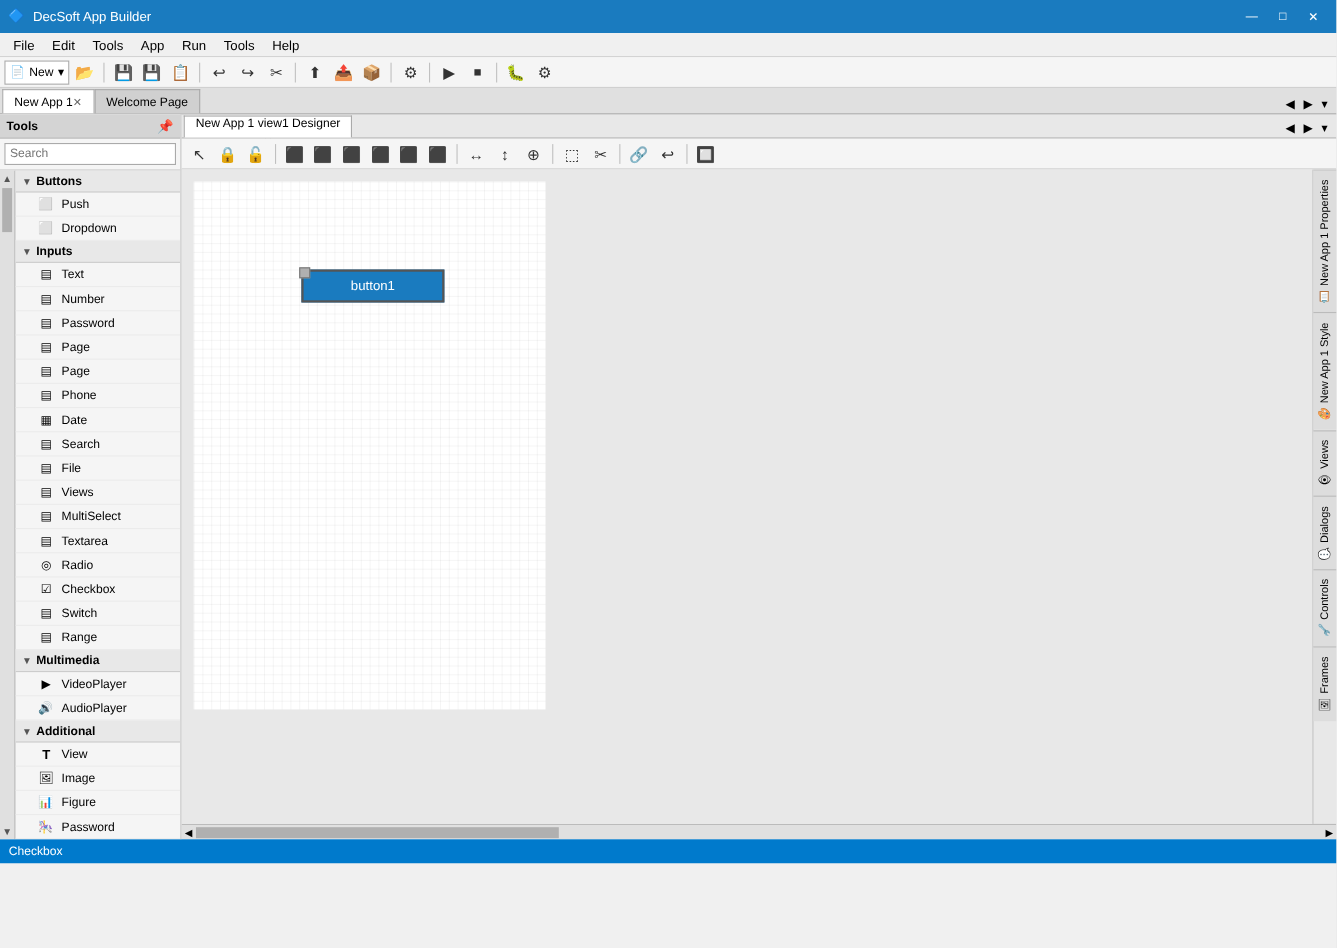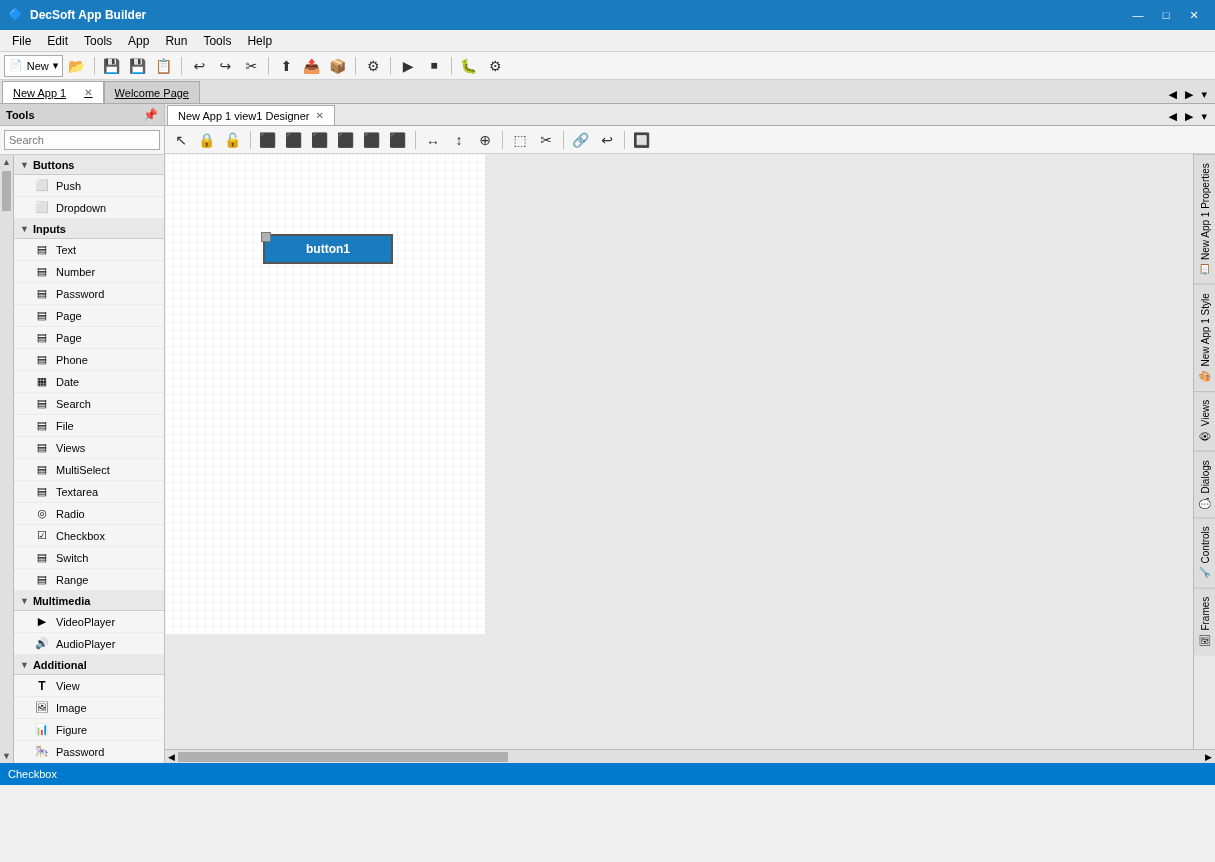--- a/index.html
+++ b/index.html
@@ -9,21 +9,21 @@
     .title-bar {
       height: 30px;
       background: #1a7bbf;
       display: flex;
       align-items: center;
       padding: 0 8px;
       color: white;
       font-size: 12px;
     }
     .title-bar-icon { width: 16px; height: 16px; margin-right: 6px; }
-    .title-bar-title { flex: 1; font-weight: bold; }
+    .title-bar-title { flex: 1; }
     .title-bar-controls { display: flex; gap: 2px; }
     .title-bar-btn {
       width: 26px; height: 20px;
       background: transparent;
       border: none;
       color: white;
       cursor: pointer;
       display: flex; align-items: center; justify-content: center;
       font-size: 11px;
     }
@@ -80,27 +80,26 @@
       background: #e0e0e0;
       display: flex;
       align-items: flex-end;
       border-bottom: 1px solid #aaa;
       padding-left: 2px;
     }
     .doc-tab {
       height: 22px;
       padding: 0 10px;
       display: flex; align-items: center;
-      gap: 18px;
+      gap: 0;
       background: #d0d0d0;
       border: 1px solid #aaa;
       border-bottom: none;
       cursor: pointer;
       font-size: 11px;
-      text-decoration: underline;
     }
     .doc-tab.active { background: white; }
     .doc-tab-close { font-size: 10px; cursor: pointer; color: #666; }
     .tab-nav { margin-left: auto; display: flex; align-items: center; padding-right: 4px; }
     .tab-nav-btn { font-size: 11px; cursor: pointer; padding: 2px 4px; }
 
     
     .tools-panel {
       width: 165px;
       min-width: 165px;
@@ -189,20 +188,21 @@
     .designer-tab {
       height: 20px;
       padding: 0 10px;
       display: flex; align-items: center;
       gap: 6px;
       background: white;
       border: 1px solid #aaa;
       border-bottom: none;
       font-size: 11px;
       cursor: pointer;
+      flex-direction: column;
     }
     .designer-toolbar {
       height: 28px;
       background: #f5f5f5;
       border-bottom: 1px solid #d0d0d0;
       display: flex;
       align-items: center;
       padding: 0 4px;
       gap: 2px;
     }
@@ -215,26 +215,25 @@
     }
     .canvas-wrapper::-webkit-scrollbar { width: 14px; height: 14px; }
     .canvas-wrapper::-webkit-scrollbar-track { background: #e0e0e0; }
     .canvas-wrapper::-webkit-scrollbar-thumb { background: #b0b0b0; }
 
     .canvas {
       width: 320px;
       height: 480px;
       background: white;
       position: relative;
-      margin: 0;
+      margin: 11px;
       background-image:
         linear-gradient(rgba(0,0,0,0.04) 1px, transparent 1px),
         linear-gradient(90deg, rgba(0,0,0,0.04) 1px, transparent 1px);
       background-size: 8px 8px;
-      font-weight: bold;
     }
 
     .canvas-button {
       position: absolute;
       top: 80px;
       left: 98px;
       width: 130px;
       height: 30px;
       background: #1a7bbf;
       color: white;

